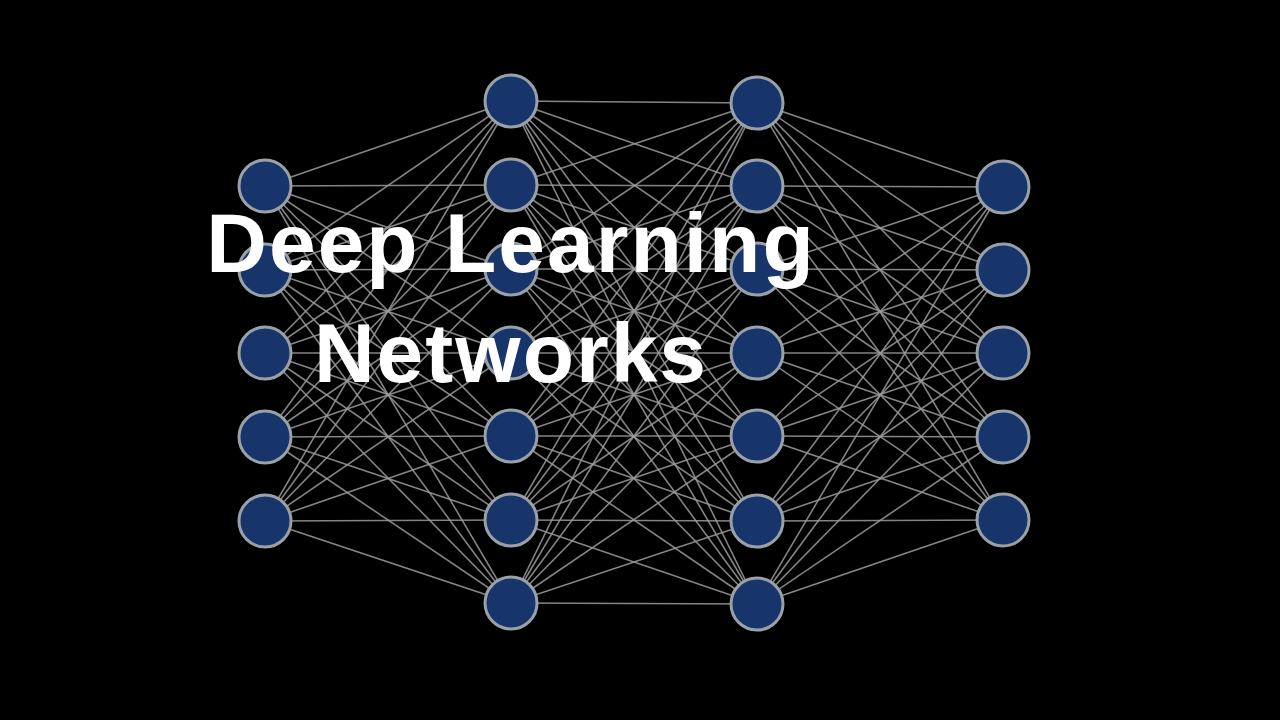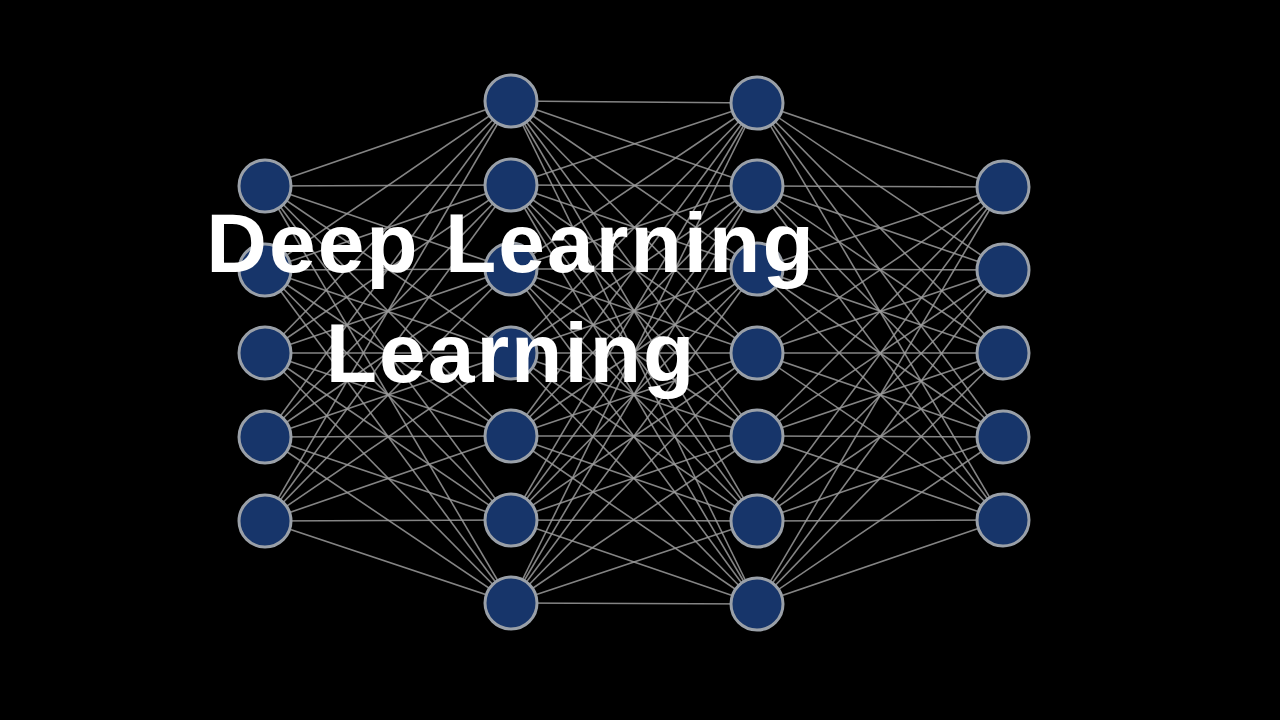--- a/index.html
+++ b/index.html
@@ -191,16 +191,16 @@
         <circle cx="1003" cy="187" r="26" fill="#17356a" stroke="#9aa0a8" stroke-width="3"></circle>
         <circle cx="1003" cy="270" r="26" fill="#17356a" stroke="#9aa0a8" stroke-width="3"></circle>
         <circle cx="1003" cy="353" r="26" fill="#17356a" stroke="#9aa0a8" stroke-width="3"></circle>
         <circle cx="1003" cy="437" r="26" fill="#17356a" stroke="#9aa0a8" stroke-width="3"></circle>
         <circle cx="1003" cy="520" r="26" fill="#17356a" stroke="#9aa0a8" stroke-width="3"></circle>
       </g>
   </svg>
 
   <div class="title-block" style="color: rgb(255, 255, 255);">
     <div class="title-line">Deep Learning</div>
-    <div class="title-line">Learning</div>
+    <div class="title-line">Networks</div>
   </div>
 
 </div>
 
 </body></html>

